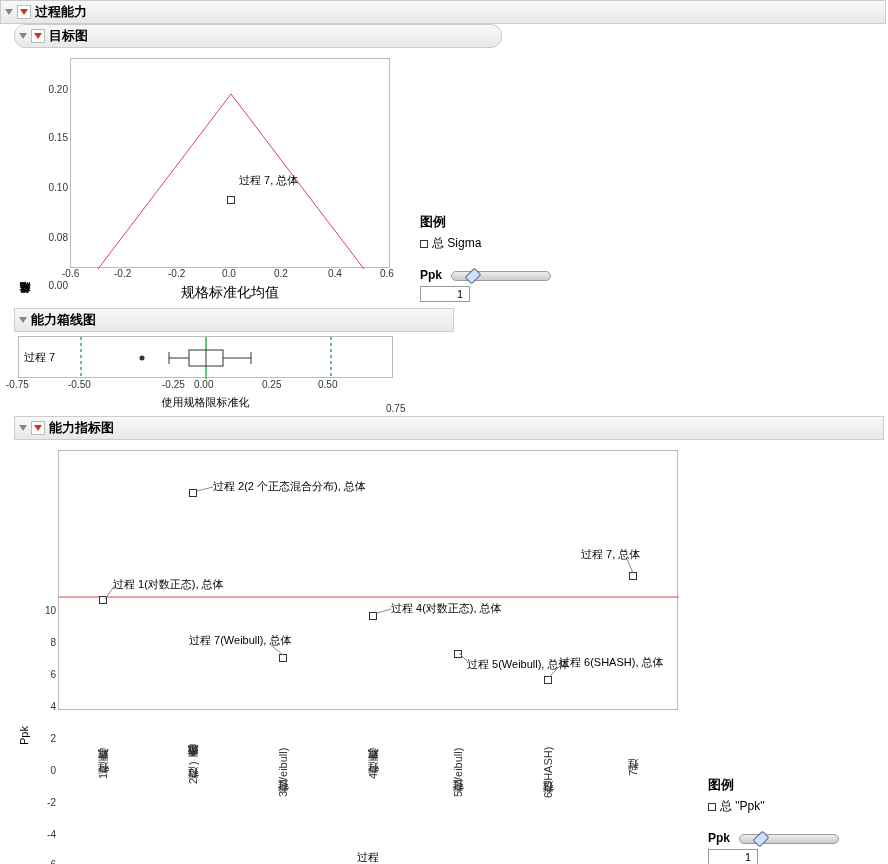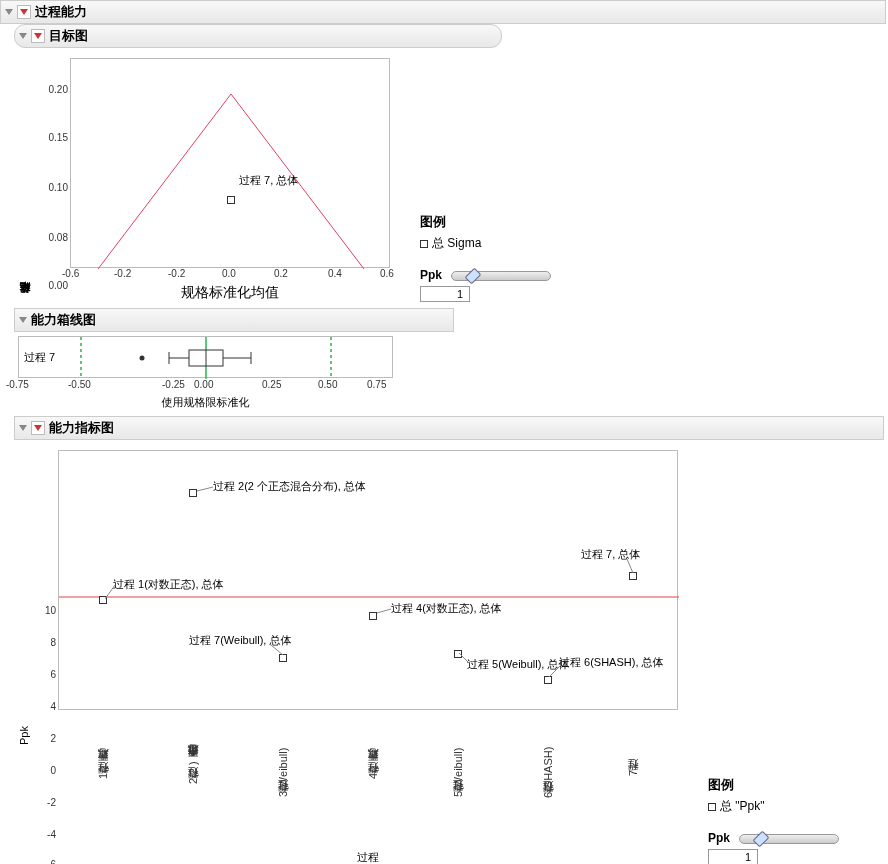--- a/index.html
+++ b/index.html
@@ -137,21 +137,21 @@
       </svg>
     </div>
     <span style="position:relative; left:6px; top:-28px; font-size:11px;">过程 7</span>
     <div style="position:relative; width:375px; height:14px; margin-top:-14px;">
       <div class="tick" style="left:-12px;">-0.75</div>
       <div class="tick" style="left:50px;">-0.50</div>
       <div class="tick" style="left:112px;margin-left:32px;">-0.25</div>
       <div class="tick" style="left:176px;">0.00</div>
       <div class="tick" style="left:244px;">0.25</div>
       <div class="tick" style="left:292px;margin-left:8px;">0.50</div>
-      <div class="tick" style="left:349px;">0.75</div>
+      <div class="tick" style="left:368px;margin-top:24px;">0.75</div>
     </div>
     <div style="text-align:center; width:375px; font-size:11px; padding-top:2px;">使用规格限标准化</div>
   </div>
 </div>
 
 <div class="sub-panel" style="margin-top:6px;">
   <div class="panel-header" style="width:870px;">
     <span class="disclosure-triangle"></span>
     <span class="red-triangle-box">
         <span class="red-triangle"></span>

